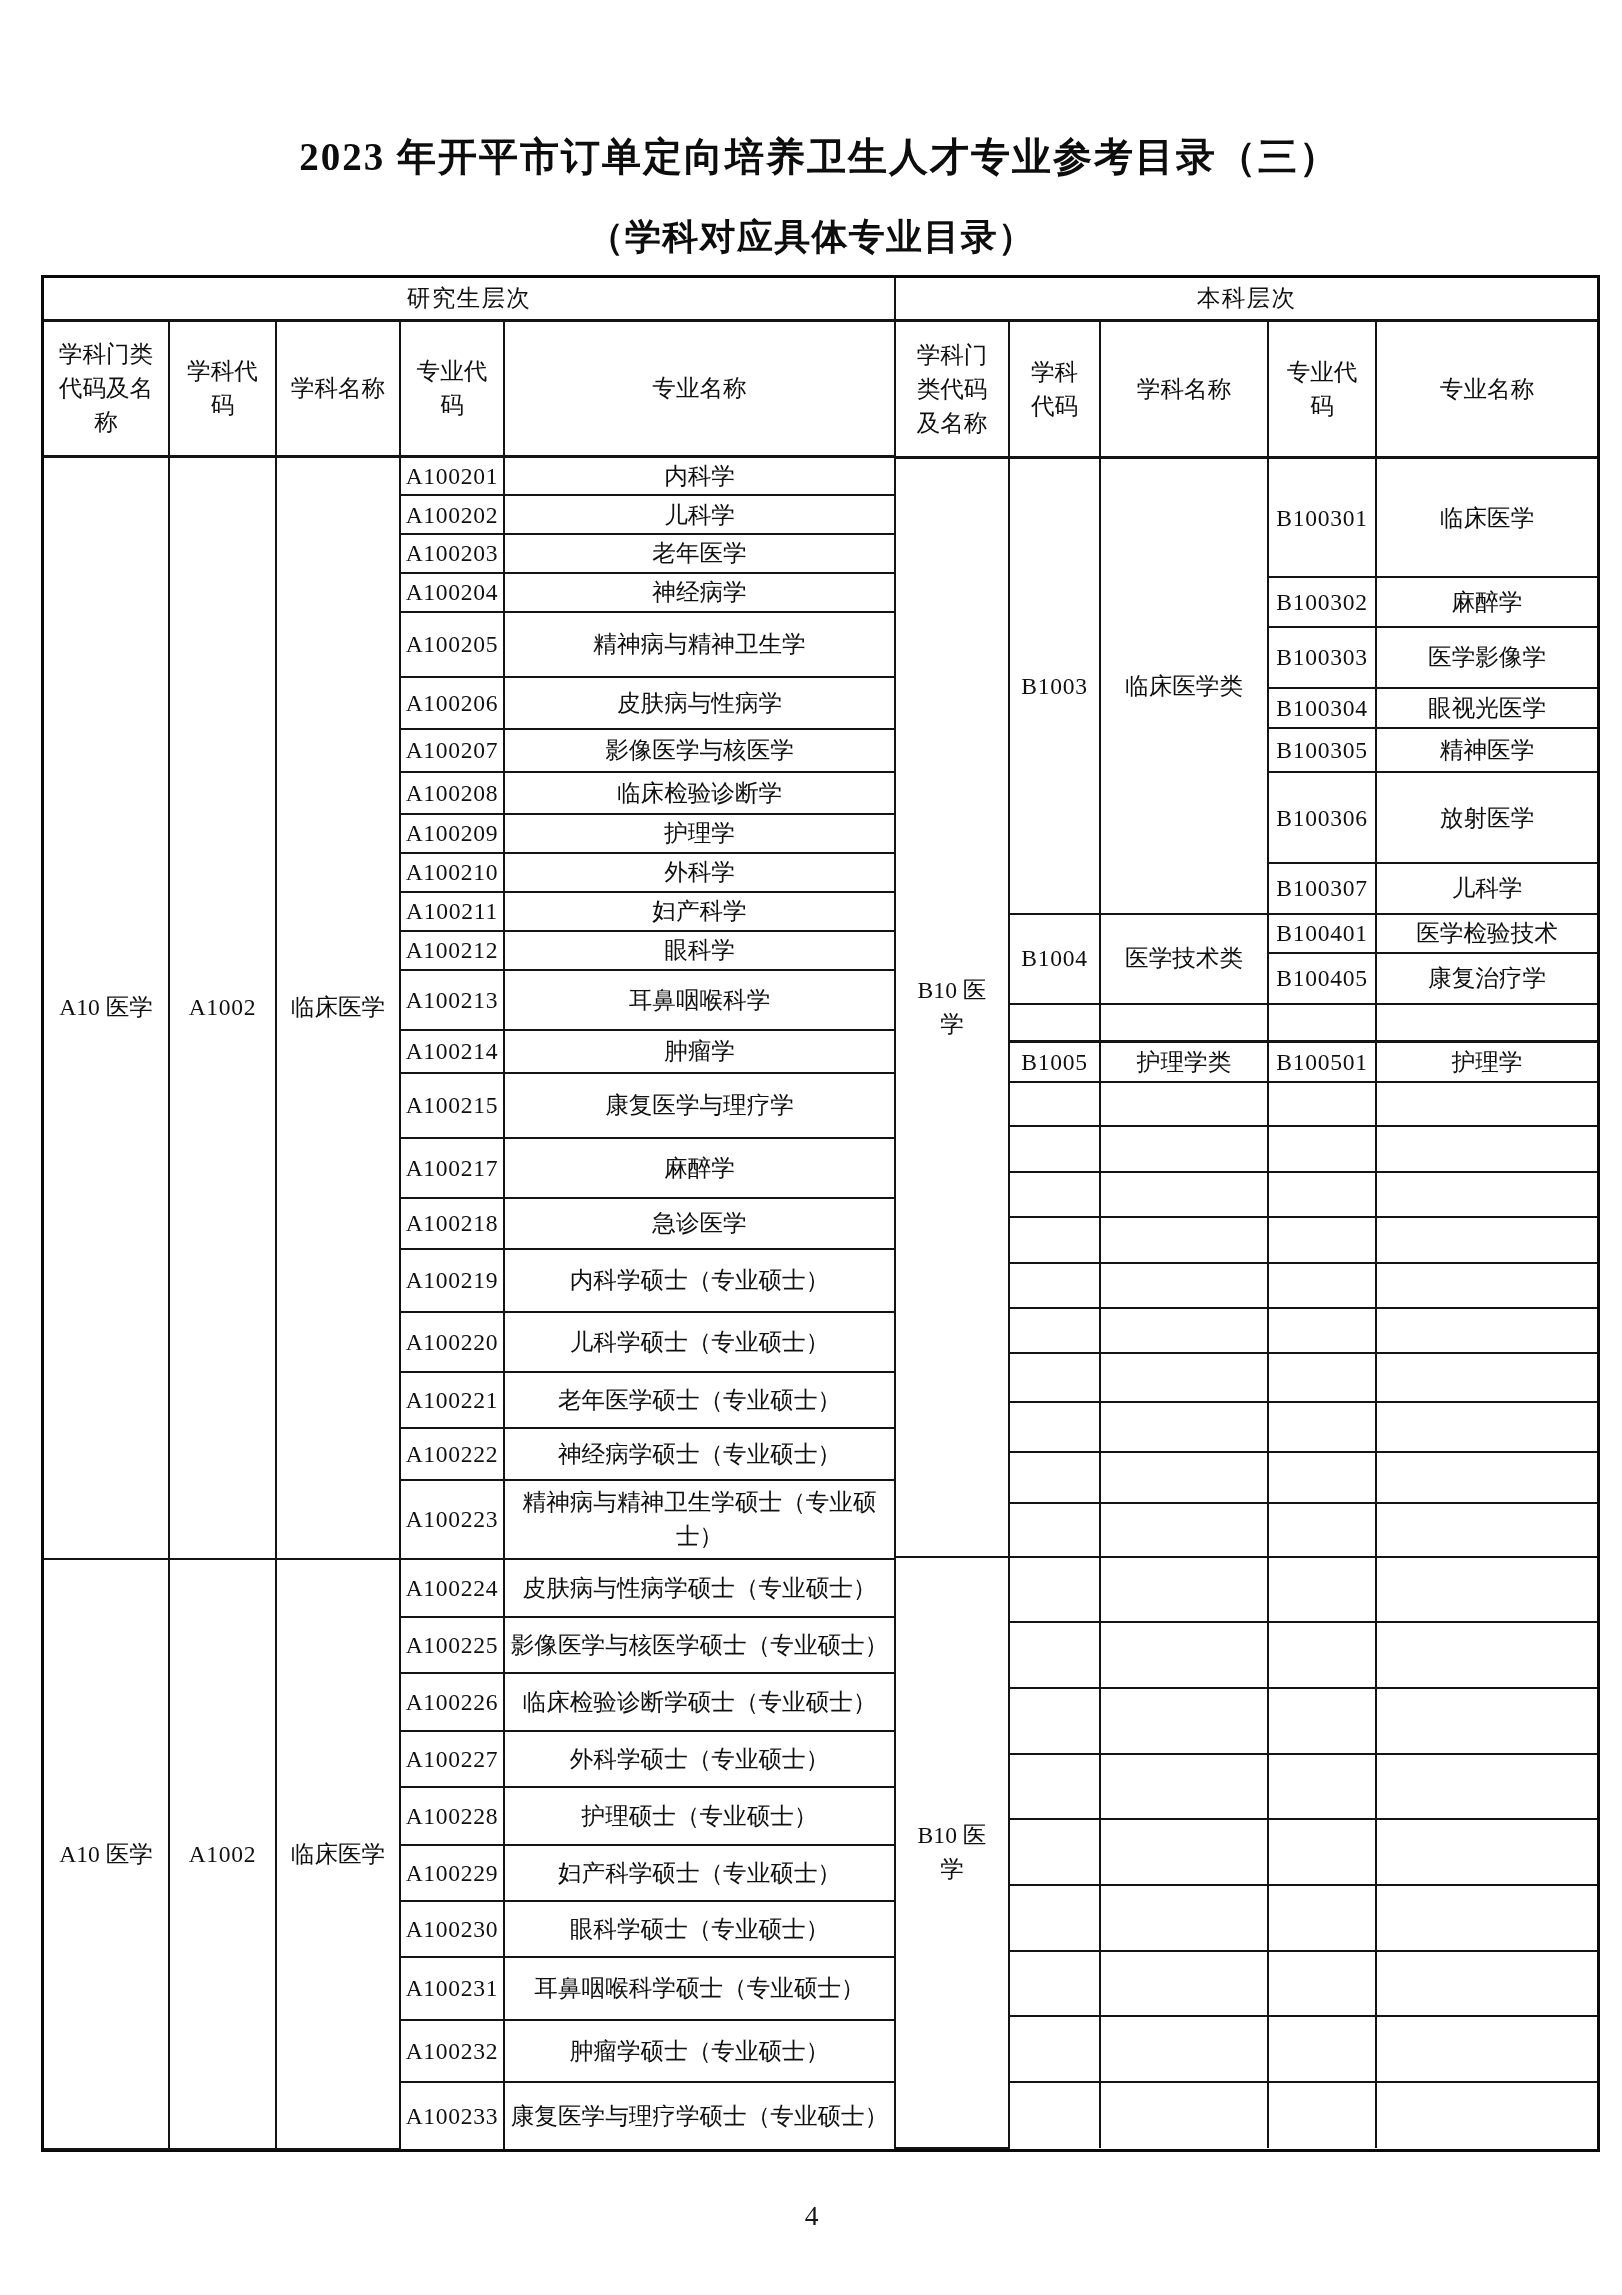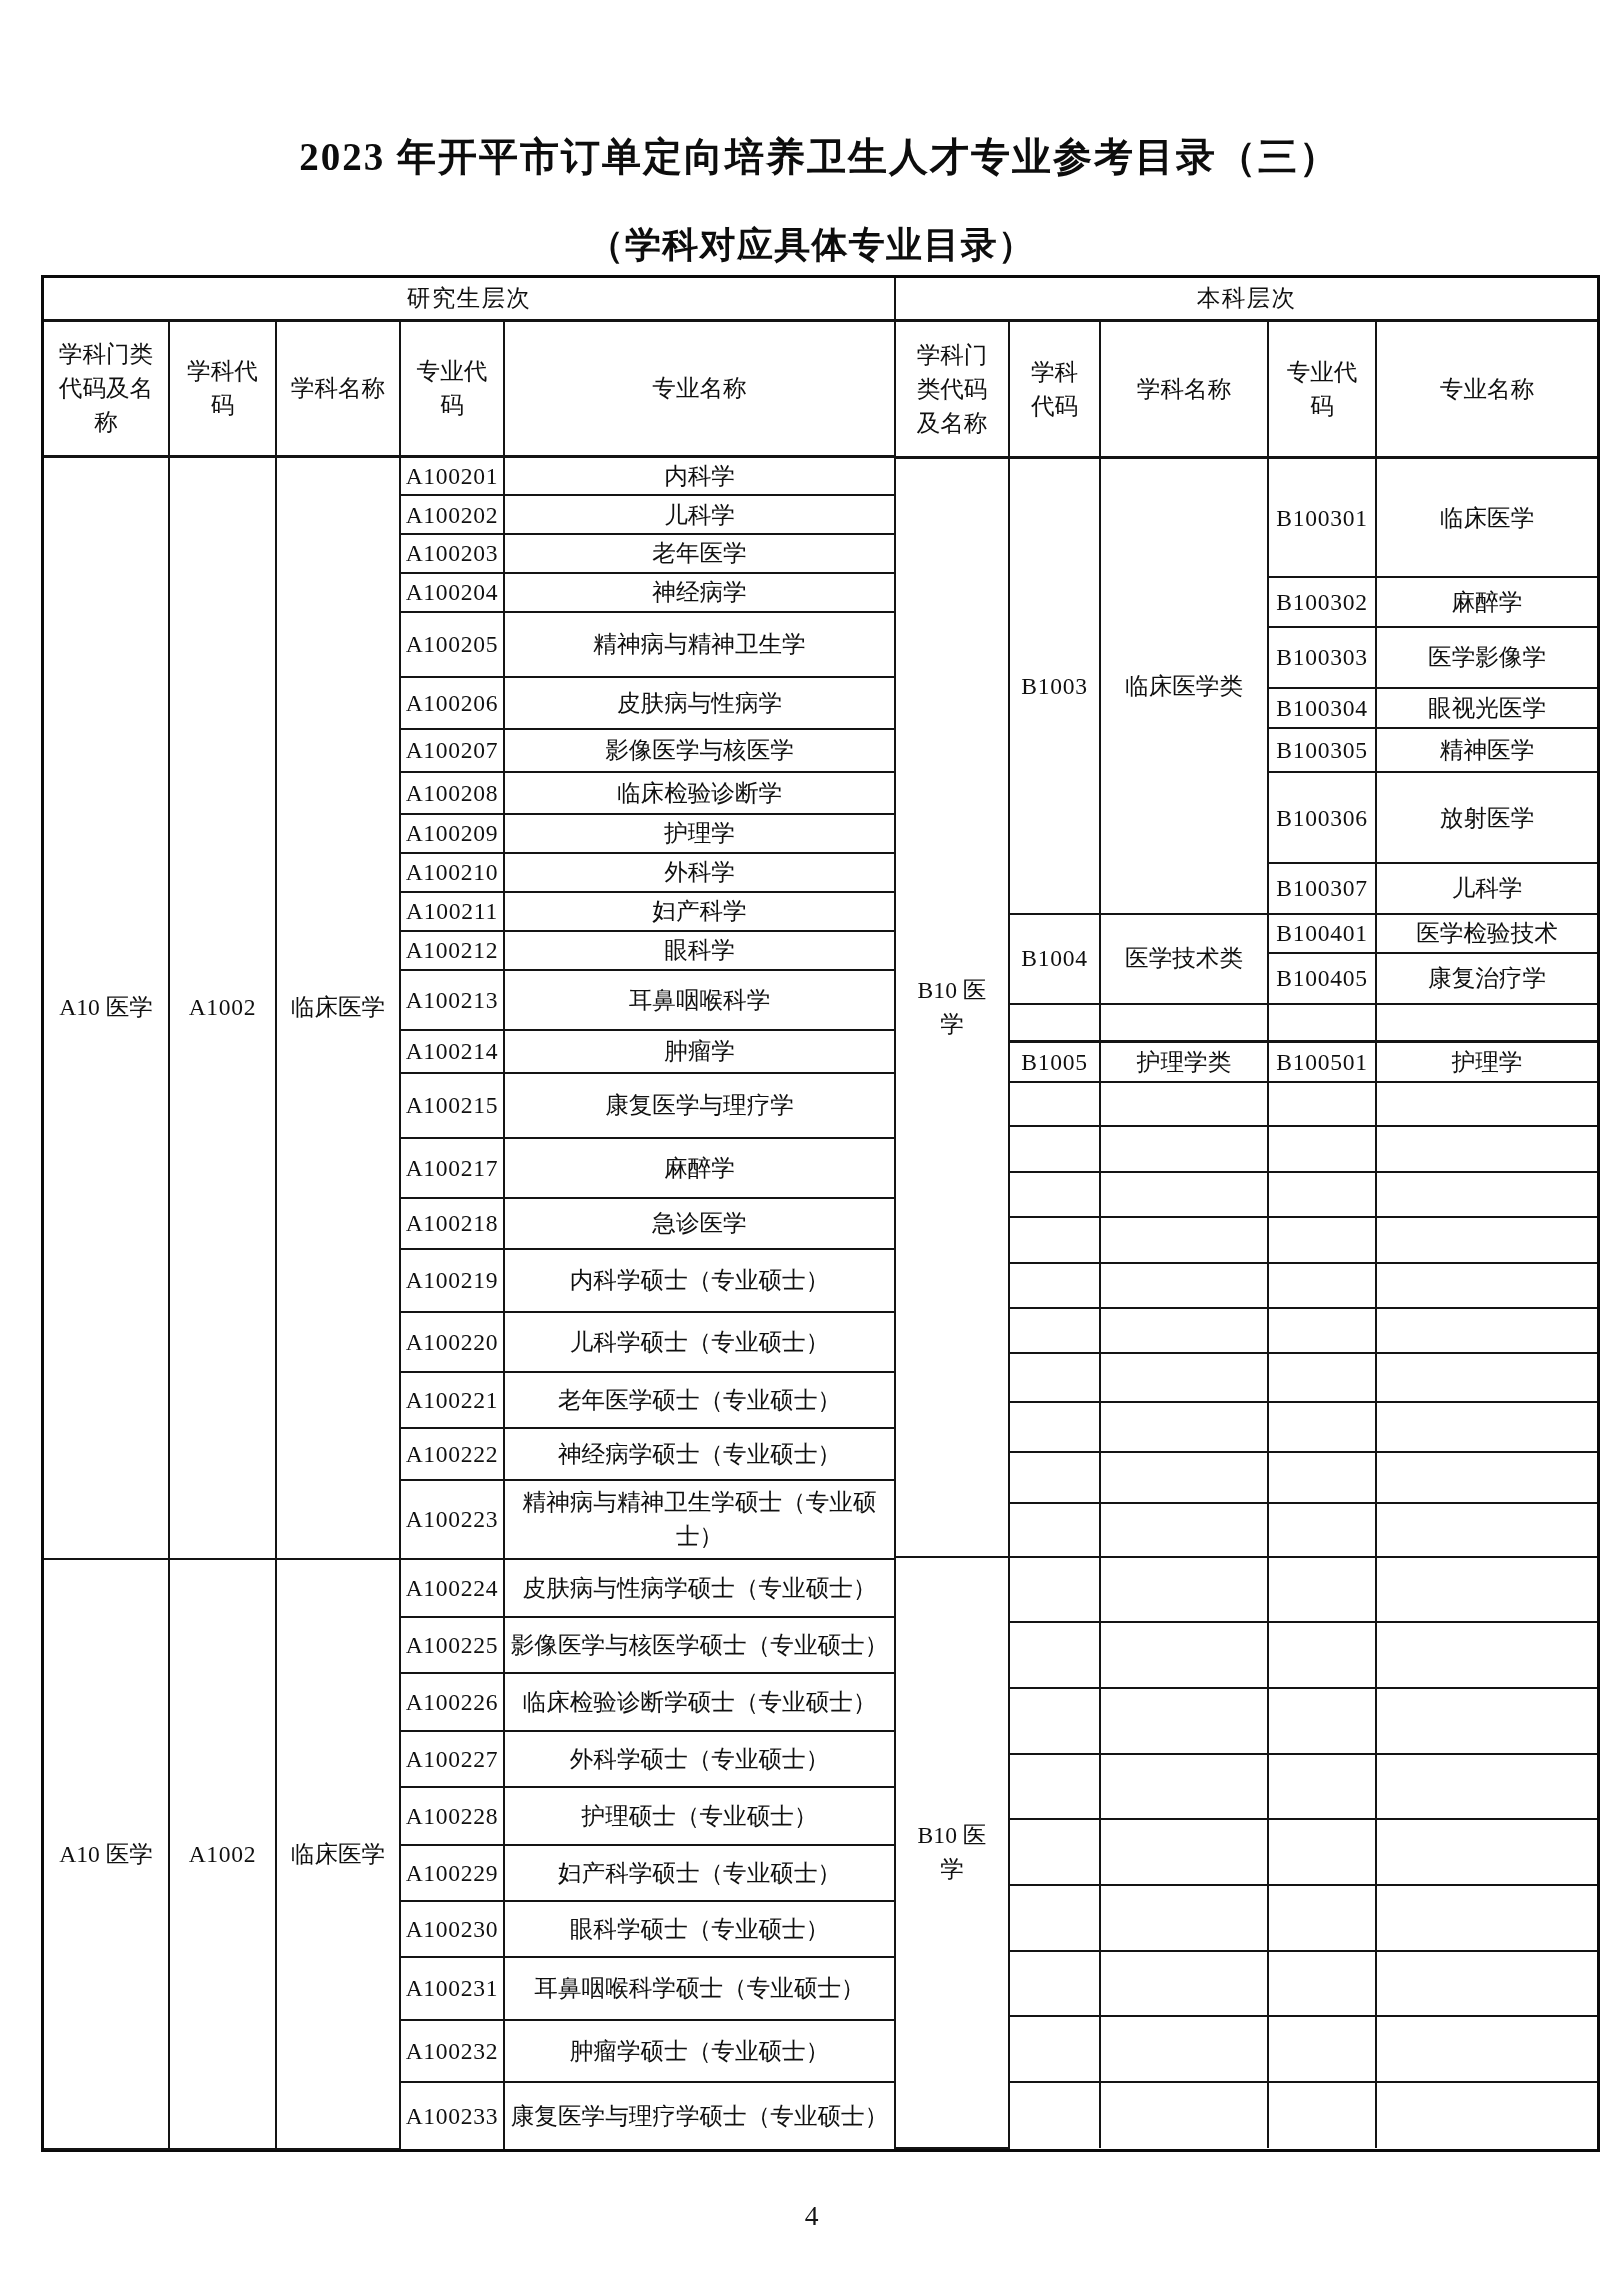--- a/index.html
+++ b/index.html
@@ -21,21 +21,21 @@
     width: 100%;
     text-align: center;
     font-size: 39px;
     font-weight: bold;
     letter-spacing: 2px;
     color: #0d0d0d;
     margin-left: 8px;
   }
   .doc-subtitle {
     position: absolute;
-    top: 221px;
+    top: 213px;
     left: 0;
     width: 100%;
     text-align: center;
     font-size: 36px;
     font-weight: bold;
     letter-spacing: 1.3px;
     color: #0d0d0d;
   }
   .table-frame {
     position: absolute;

